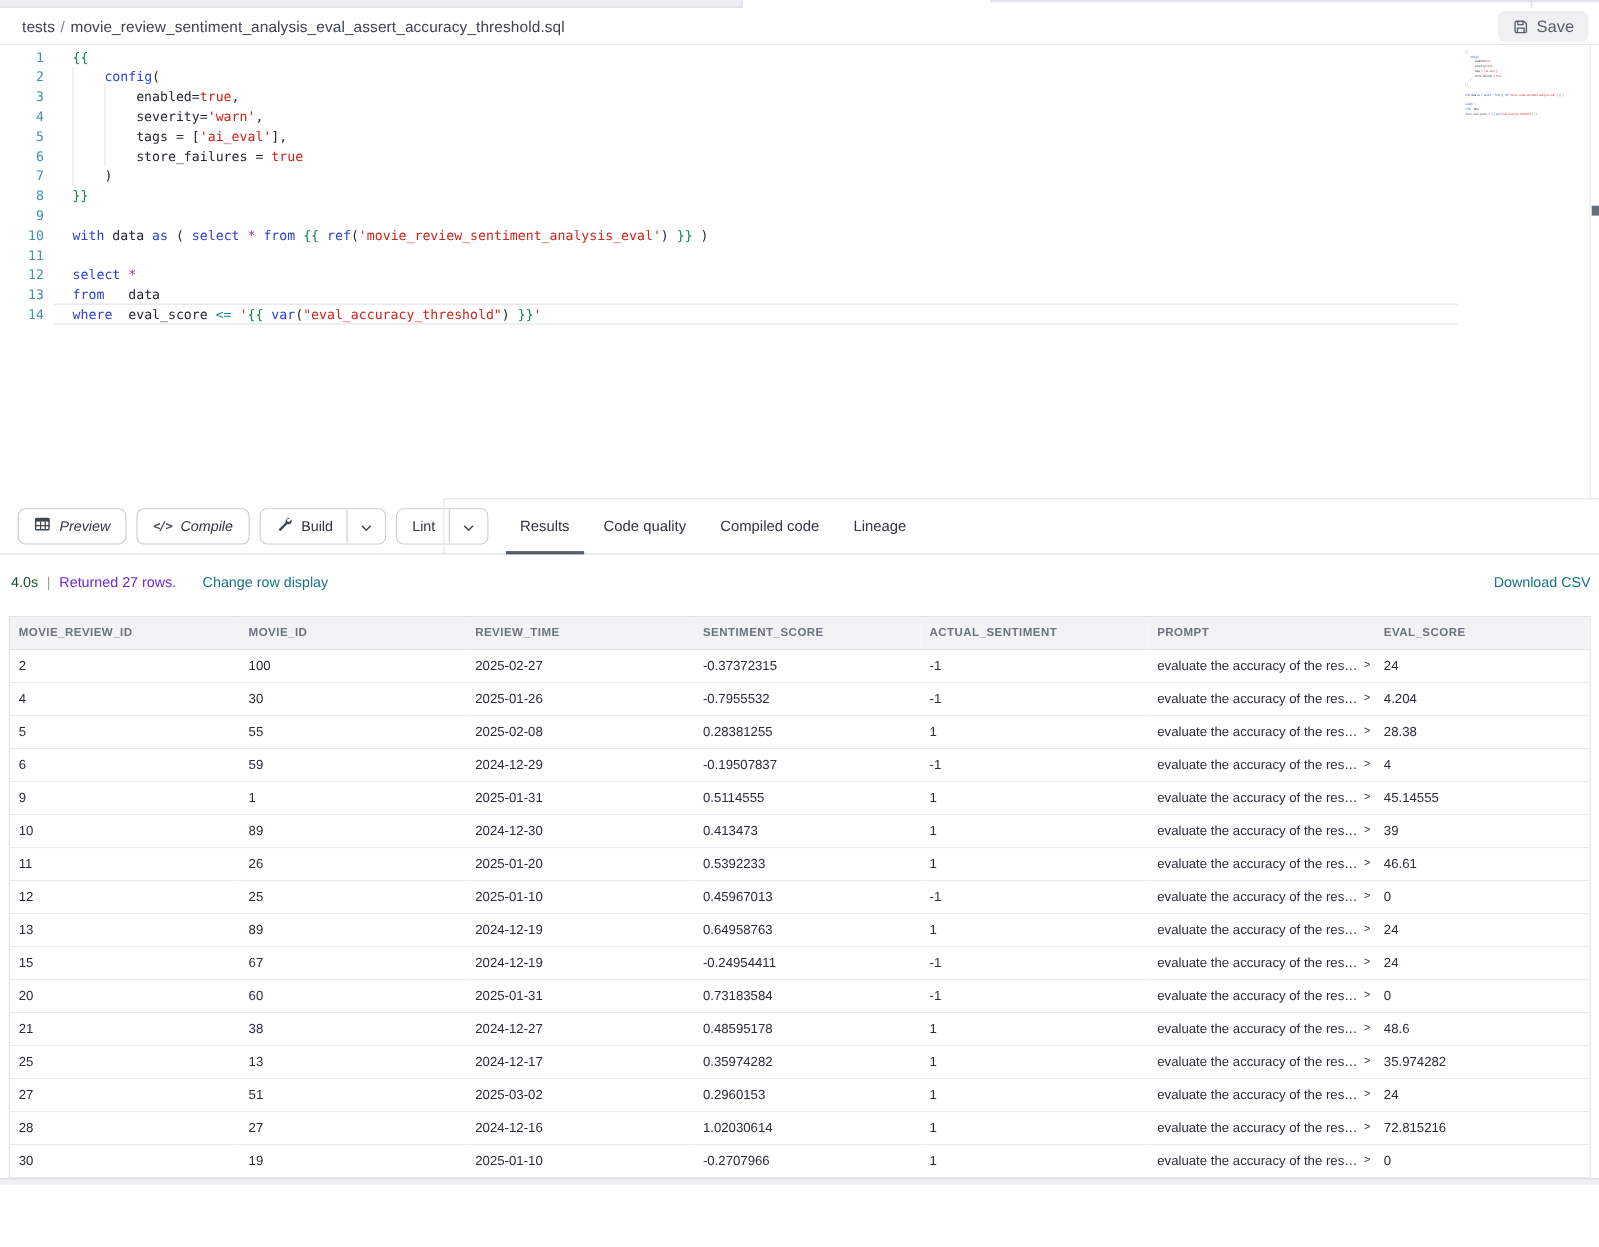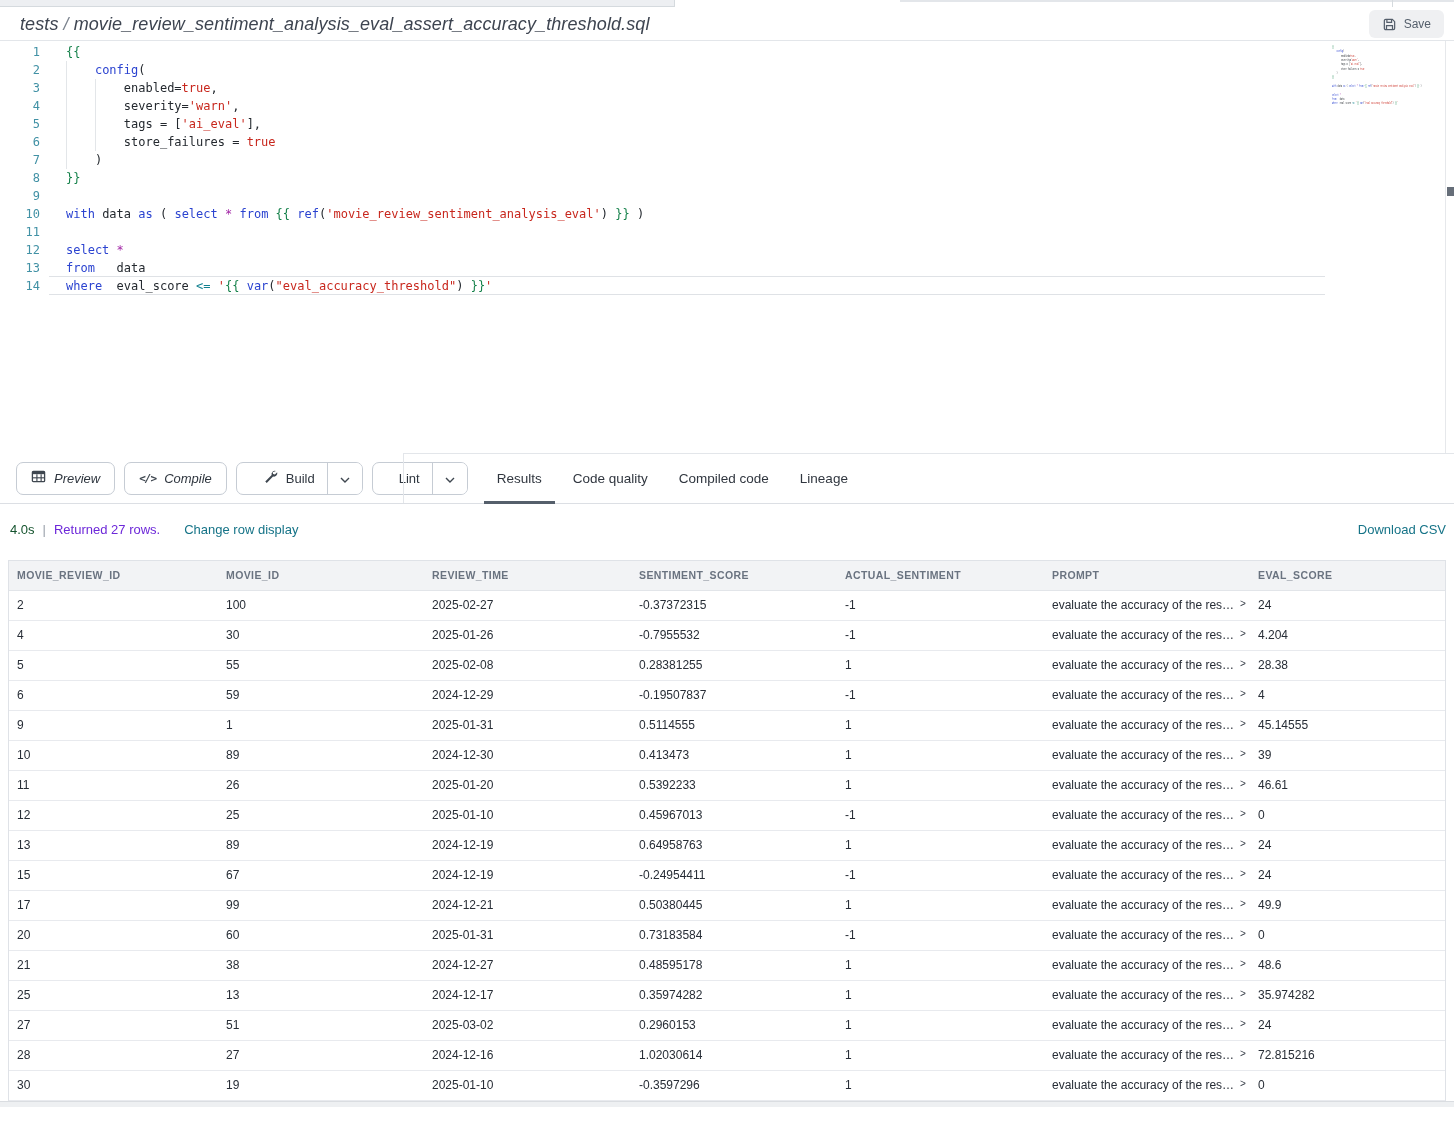--- a/index.html
+++ b/index.html
@@ -10,25 +10,25 @@
   .top-strip { position:relative; height:8px; background:#fff; }
   .top-strip .seg-left { position:absolute; left:0; top:0; width:675px; height:7px;
     background:#edeff2; border-right:1px solid #d5dade; border-bottom:1px solid #d5dade; }
   .top-strip .seg-right { position:absolute; left:900px; right:0; top:0; height:2px;
     border-top:2px solid #e3e6ea; }
   .top-strip .seg-div { position:absolute; left:1392px; top:0; width:1px; height:7px; background:#d5dade; }
 
   
   .crumb-bar { height:33px; display:flex; align-items:center; padding:0 10px 0 20px;
     border-bottom:1px solid #e3e6ea; }
-  .crumb { font-size:18px; color:#3d4450; letter-spacing:.1px;font-style:italic; }
+  .crumb { font-size:14px; color:#3d4450; letter-spacing:.1px; }
   .crumb .sep { color:#7a828d; margin:0 5px; }
   .save-btn { margin-left:auto; display:flex; align-items:center; gap:7px;
     background:#eff0f2; border:none; border-radius:6px; height:28px; padding:0 13px;
-    font-size:12px; color:#545e6b; cursor:pointer; font-family:inherit; }
+    font-size:15px; color:#545e6b; cursor:pointer; font-family:inherit; }
   .save-btn svg { display:block; }
 
   
   .editor { position:relative; height:412px; background:#fff; overflow:hidden;
     font-family:"DejaVu Sans Mono", monospace; font-size:12px; }
   .code-line { display:flex; height:18px; line-height:18px; white-space:pre; }
   .code-line .ln { width:40px; text-align:right; color:var(--c-ln); flex:none; }
   .code-line .code { margin-left:26px; }
   .tok-p { color:#24292f; }
   .tok-k { color:var(--c-kw); }
@@ -50,21 +50,21 @@
 
   
   .toolbar { position:relative; height:51px; display:flex; align-items:center;
     border-bottom:1px solid #dcdfe4; }
   .toolbar .top-border { position:absolute; left:403px; right:0; top:0; height:1px; background:#e3e6ea; }
   .toolbar .v-div { position:absolute; left:403px; top:0; bottom:0; width:1px; background:#e3e6ea; }
   .btn-row { display:flex; gap:9px; padding-left:16px; }
   .tb-btn, .split-main, .split-arrow { display:flex; align-items:center; gap:8px;
     background:#fff; font-size:13px; color:#2f363f; cursor:pointer; font-family:inherit; }
   .tb-btn { border:1px solid #c6ccd4; border-radius:7px; height:33px; padding:0 14px;font-style:italic; }
-  .split { display:flex; border:1px solid #c6ccd4; border-radius:7px; height:33px; overflow:hidden;padding-left:12px; }
+  .split { display:flex; border:1px solid #c6ccd4; border-radius:7px; height:33px; overflow:hidden; }
   .split-main { border:none; padding:0 12px 0 14px; }
   .split-arrow { border:none; border-left:1px solid #c6ccd4; padding:0 12px; }
   .code-glyph { font-family:"DejaVu Sans Mono", monospace; font-size:11px; font-weight:bold; color:#3f4750; letter-spacing:-1px; }
 
   .tabs { display:flex; align-items:stretch; height:100%; margin-left:16px; gap:5px; }
   .tab { position:relative; display:flex; align-items:center; padding:16px 13px;
     font-size:13.5px; color:#30363f; cursor:pointer; }
   .tab.active::after { content:""; position:absolute; left:0; right:0; bottom:-1px;
     height:3px; background:var(--c-underline); }
 
@@ -322,29 +322,20 @@
         <tr>
           <td>15</td>
           <td>67</td>
           <td>2024-12-19</td>
           <td>-0.24954411</td>
           <td>-1</td>
           <td class="prompt-cell"><span>evaluate the accuracy of the res…</span><span class="prompt-chevron">&gt;</span></td>
           <td>24</td>
         </tr>
         <tr>
-          <td>17</td>
-          <td>99</td>
-          <td>2024-12-21</td>
-          <td>0.50380445</td>
-          <td>1</td>
-          <td class="prompt-cell"><span>evaluate the accuracy of the res…</span><span class="prompt-chevron">&gt;</span></td>
-          <td>49.9</td>
-        </tr>
-        <tr>
           <td>20</td>
           <td>60</td>
           <td>2025-01-31</td>
           <td>0.73183584</td>
           <td>-1</td>
           <td class="prompt-cell"><span>evaluate the accuracy of the res…</span><span class="prompt-chevron">&gt;</span></td>
           <td>0</td>
         </tr>
         <tr>
           <td>21</td>
@@ -379,21 +370,21 @@
           <td>2024-12-16</td>
           <td>1.02030614</td>
           <td>1</td>
           <td class="prompt-cell"><span>evaluate the accuracy of the res…</span><span class="prompt-chevron">&gt;</span></td>
           <td>72.815216</td>
         </tr>
         <tr>
           <td>30</td>
           <td>19</td>
           <td>2025-01-10</td>
-          <td>-0.3597296</td>
+          <td>-0.2707966</td>
           <td>1</td>
           <td class="prompt-cell"><span>evaluate the accuracy of the res…</span><span class="prompt-chevron">&gt;</span></td>
           <td>0</td>
         </tr>
       </tbody>
   </table>
 </div>
 <div class="bottom-strip"></div>
 
 </body></html>

